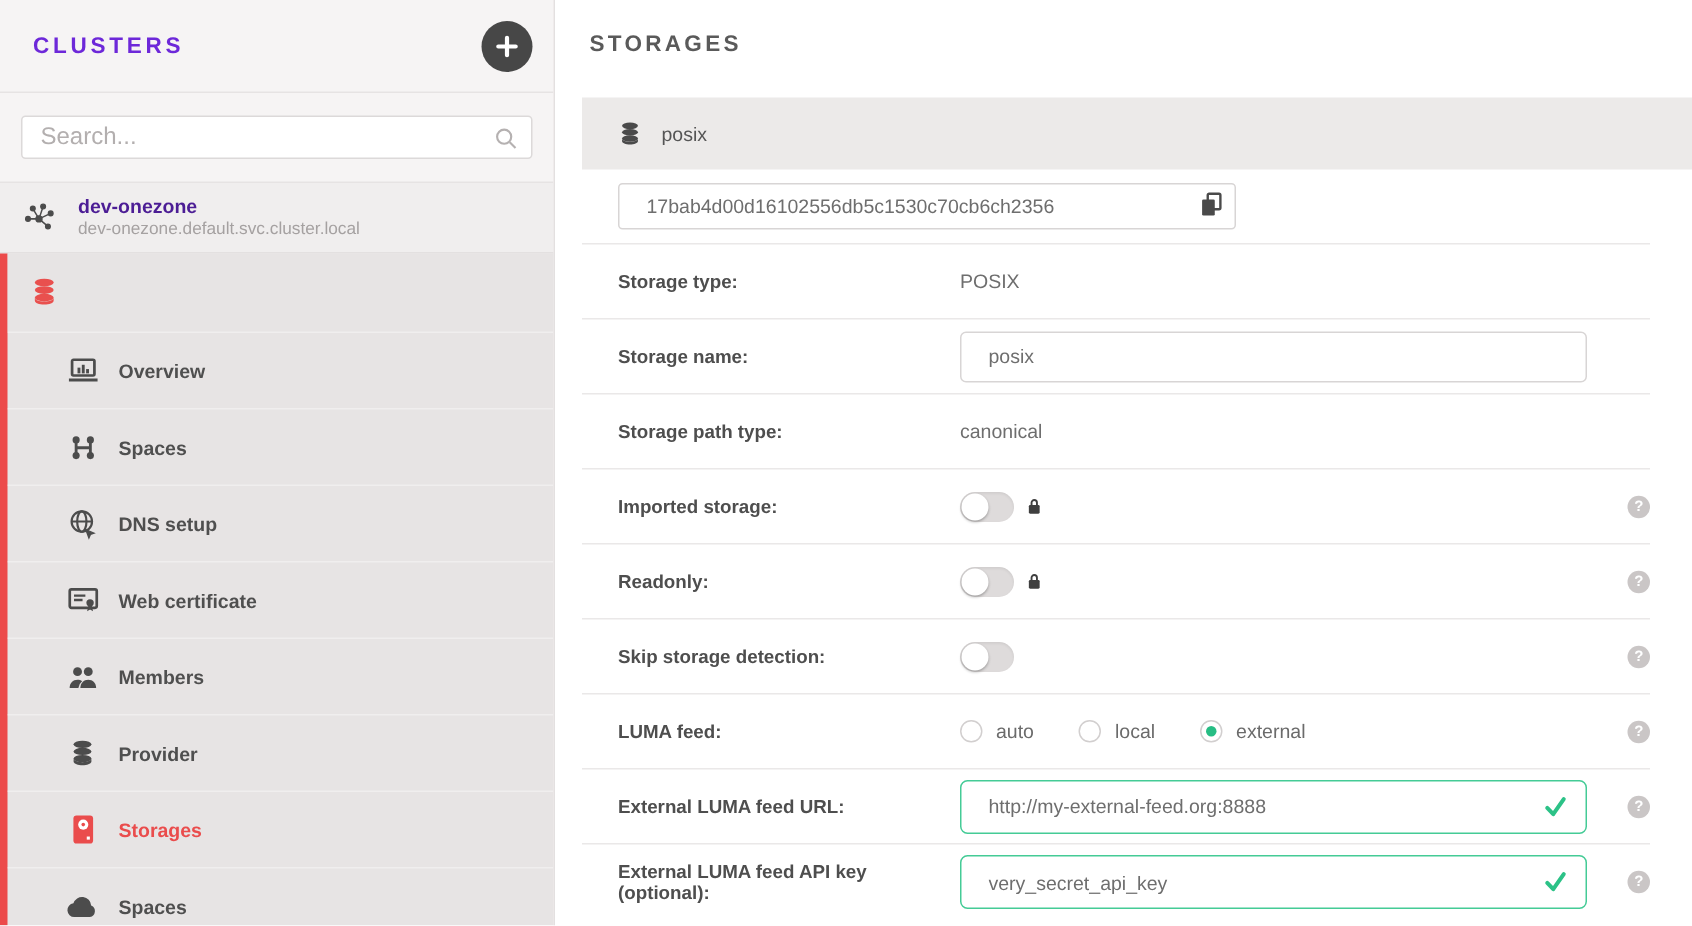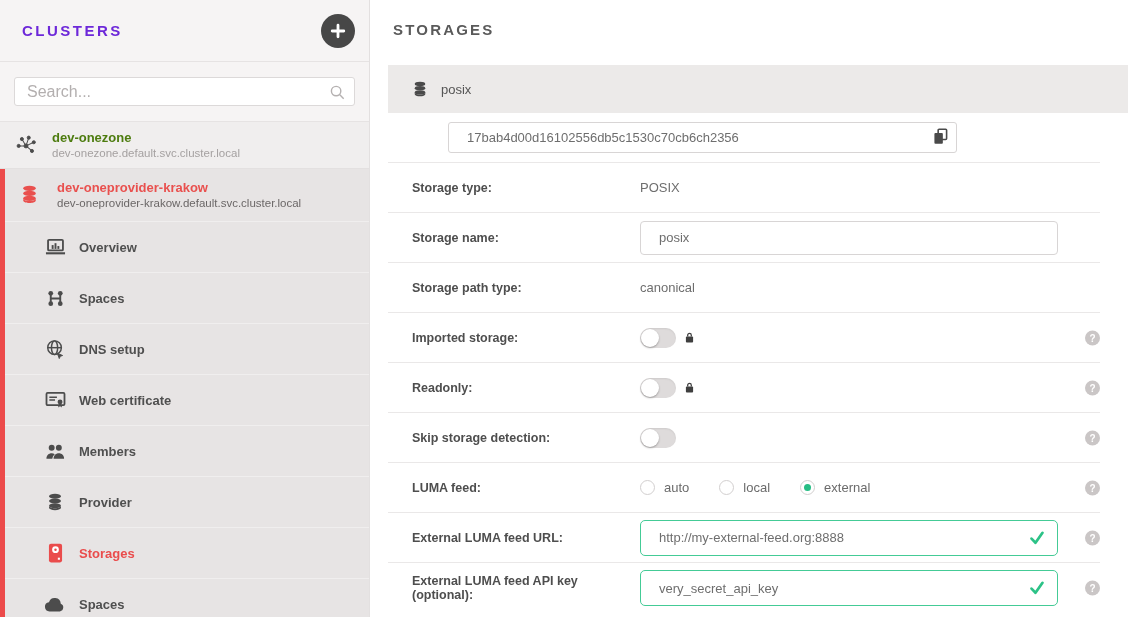--- a/index.html
+++ b/index.html
@@ -16,21 +16,21 @@
   .sb-header { height:62px; flex:none; display:flex; align-items:center; padding:0 14px 0 22px; background:#f6f4f4; border-bottom:1px solid #e6e3e3; }
   .sb-title { font-size:15px; font-weight:700; letter-spacing:2.5px; color:#6d28d9; }
   .add-btn { margin-left:auto; width:34px; height:34px; border-radius:50%; background:#474747; border:none; display:flex; align-items:center; justify-content:center; cursor:pointer; padding:0; }
   .sb-search { height:60px; flex:none; display:flex; align-items:center; padding:0 14px; background:#f6f4f4; border-bottom:1px solid #e6e3e3; position:relative; }
   .sb-search input { width:100%; height:29px; border:1px solid #dcd9d9; border-radius:3px; background:#fff; padding:0 32px 0 12px; font-size:16px; color:#8c8888; outline:none; font-family:inherit; }
   .sb-search input::placeholder { color:#b3afaf; }
   .sb-search .mag { position:absolute; right:24px; top:22px; }
 
   .cluster-item { min-height:47px; display:flex; align-items:center; padding:6px 10px 6px 15px; background:#f0eeee; border-bottom:1px solid #e3e0e0; cursor:pointer; }
   .ci-icon { width:24px; flex:none; margin-right:13px; display:flex; align-items:center; }
-  .ci-name { font-size:13px; font-weight:700; color:#4d7c0f; line-height:16px; }
+  .ci-name { font-size:13px; font-weight:700; color:#4c1d95; line-height:16px; }
   .ci-domain { font-size:11.5px; color:#a5a1a1; line-height:15px; }
 
   .selected-block { flex:1; border-left:5px solid #ec4a4a; background:#e7e4e4; display:flex; flex-direction:column; overflow:hidden; }
   .cluster-item.selected { background:#e7e4e4; border-bottom:none; min-height:52px; padding-left:15px; }
   .cluster-item.selected .ci-name { color:#e9504e; }
   .cluster-item.selected .ci-domain { color:#6b6767; }
 
   .menu-item { height:51px; flex:none; display:flex; align-items:center; padding-left:39px; border-top:1px solid #f0eeee; cursor:pointer; color:#4f4f4f; }
   .mi-icon { width:22px; flex:none; margin-right:13px; display:flex; align-items:center; justify-content:center; }
   .mi-label { font-size:13px; font-weight:600; }
@@ -41,21 +41,21 @@
   .main-title { margin:0; padding:22px 0 0 23px; font-size:15px; font-weight:700; letter-spacing:2.2px; color:#5a5a5a; line-height:15px; }
   .storage-bar { margin:28px 0 0 18px; height:48px; background:#eceae9; display:flex; align-items:center; padding-left:24px; gap:13px; cursor:pointer; }
   .storage-bar .sb-name { font-size:13px; color:#555; }
 
   .fields { margin:0 28px 0 18px; }
   .frow { height:50px; display:flex; align-items:center; padding-left:24px; border-bottom:1px solid #eae8e8; position:relative; }
   .frow:last-child { border-bottom:none; }
   .flabel { width:228px; flex:none; font-size:12.5px; font-weight:600; color:#4e4e4e; }
   .fvalue { font-size:13px; color:#6e6e6e; }
 
-  .id-wrap { position:relative; width:509px;margin-left:36px; }
+  .id-wrap { position:relative; width:412px; }
   .id-wrap input { width:100%; height:31px; border:1px solid #d8d5d5; border-radius:3px; padding:0 40px 0 18px; font-size:13px; color:#6e6e6e; background:#fff; outline:none; font-family:inherit; }
   .copy-btn { position:absolute; right:9px; top:6px; background:none; border:none; padding:0; cursor:pointer; }
 
   .txt-input { width:418px; height:34px; border:1px solid #d8d5d5; border-radius:4px; padding:0 18px; font-size:13px; color:#6e6e6e; background:#fff; outline:none; font-family:inherit; }
 
   .toggle-wrap { display:flex; align-items:center; gap:9px; }
   .toggle { width:36px; height:20px; border-radius:10px; background:#dedbdb; position:relative; cursor:pointer; box-shadow:inset 0 1px 2px rgba(0,0,0,.07); }
   .toggle::after { content:""; position:absolute; left:1px; top:1px; width:18px; height:18px; border-radius:50%; background:#fff; box-shadow:0 1px 2px rgba(0,0,0,.3); }
 
   .radio-group { display:flex; align-items:center; gap:30px; }
@@ -118,24 +118,20 @@
     <div class="selected-block">
       <div class="cluster-item selected">
         <span class="ci-icon">
           <svg width="19" height="22" viewBox="0 0 20 22" fill="#e9504e">
             <ellipse cx="10" cy="4" rx="6.6" ry="2.7"></ellipse>
               <ellipse cx="10" cy="9.3" rx="6.6" ry="2.7"></ellipse>
               <ellipse cx="10" cy="14.6" rx="6.6" ry="2.7"></ellipse>
               <path d="M3.4 14.6c0 1.5 3 2.7 6.6 2.7s6.6-1.2 6.6-2.7v2.2c0 1.5-3 2.7-6.6 2.7s-6.6-1.2-6.6-2.7z"></path>
           </svg>
         </span>
-        <div>
-          <div class="ci-name">dev-oneprovider-krakow</div>
-          <div class="ci-domain">dev-oneprovider-krakow.default.svc.cluster.local</div>
-        </div>
       </div>
 
       <div class="menu-item">
         <span class="mi-icon">
           <svg width="21" height="18" viewBox="0 0 22 18">
             <rect x="3.2" y="1.5" width="15.6" height="11" rx="1" fill="none" stroke="#4c4c4c" stroke-width="1.9"></rect>
             <rect x="7" y="7" width="2" height="4" fill="#4c4c4c"></rect>
               <rect x="10" y="5" width="2" height="6" fill="#4c4c4c"></rect>
               <rect x="13" y="8" width="2" height="3" fill="#4c4c4c"></rect>
             <path d="M1 15.6h20" stroke="#4c4c4c" stroke-width="2.2"></path>

